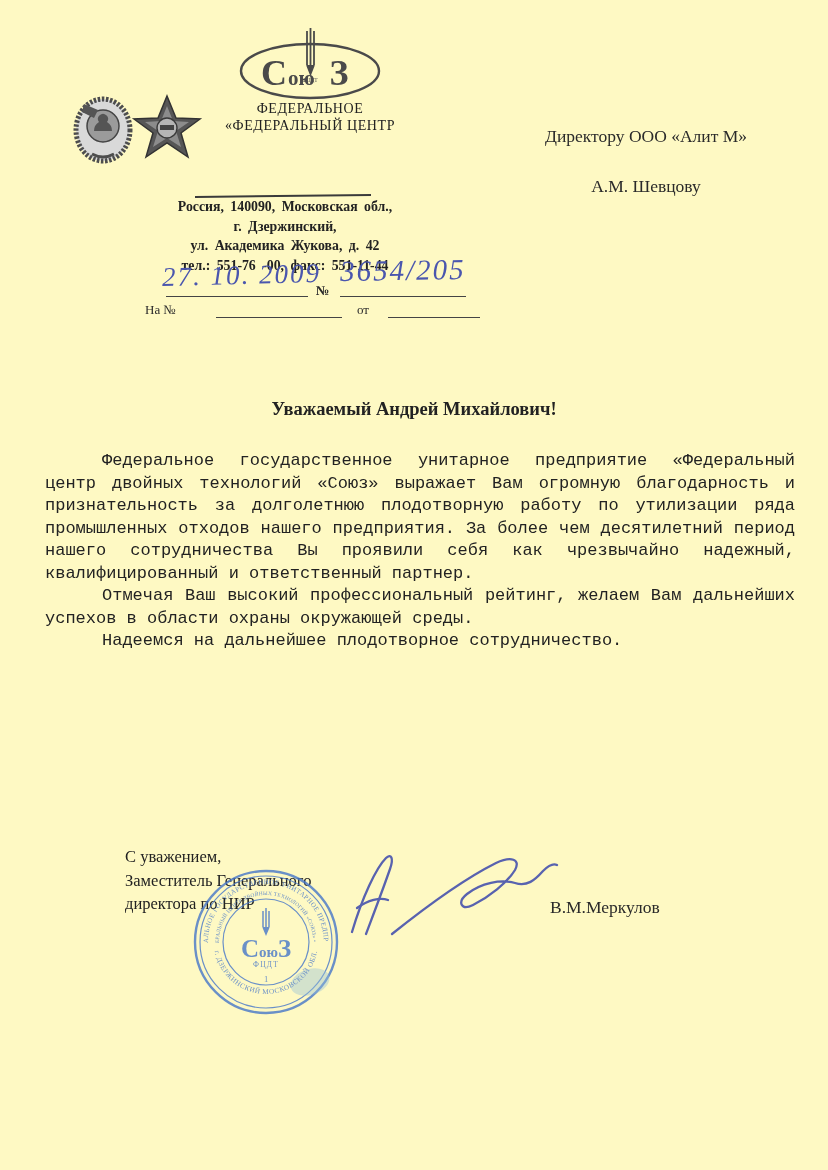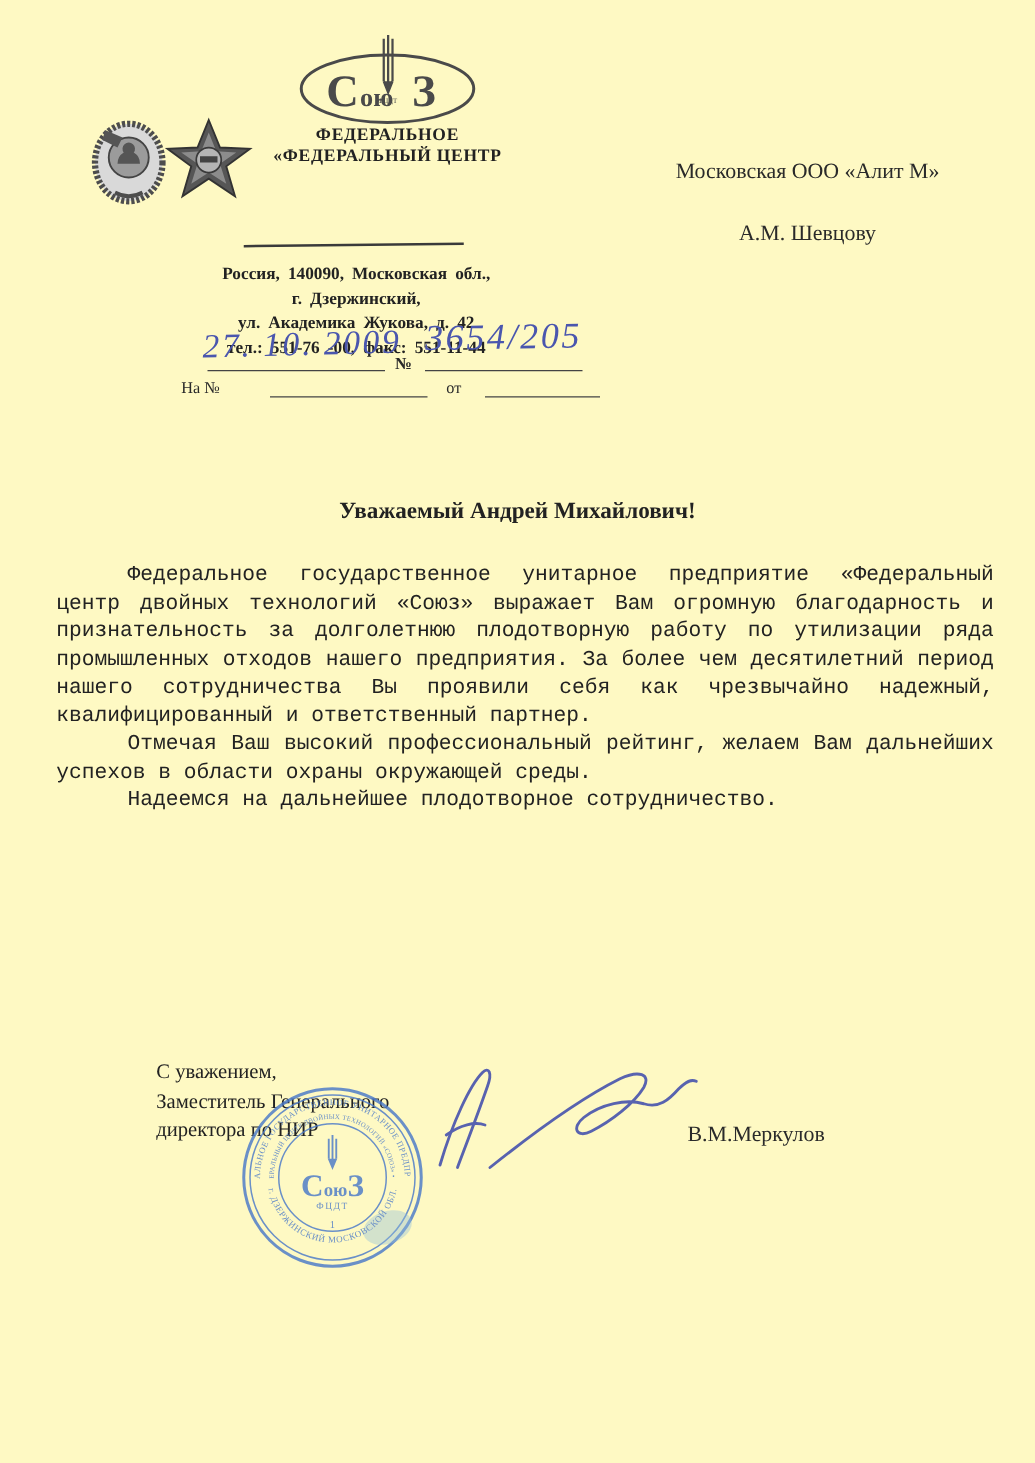--- a/index.html
+++ b/index.html
@@ -9,35 +9,35 @@
     margin:0 auto;
     background:#fef9c3;
     font-family:"Liberation Serif","DejaVu Serif",serif;
     color:#1c1c1c;
     overflow:hidden;
   }
   .abs{position:absolute;}
   
   .org-name{
     left:150px;top:100px;width:320px;
-    text-align:center;font-weight:bold;
+    text-align:center;font-weight:normal;
     font-size:14px;line-height:17px;letter-spacing:.6px;
     color:#222;
   }
   .recipient{
     left:500px;top:126px;width:292px;
     text-align:center;font-size:17.5px;color:#2a2a2a;
   }
   .recipient .r2{margin-top:29px;}
   .addr-rule{
     left:195px;top:195px;width:176px;height:0;
     border-top:2px solid #3a3a3a;transform:rotate(-.6deg);
   }
   .address{
-    left:130px;top:209px;width:310px;
+    left:130px;top:197px;width:310px;
     text-align:center;font-weight:bold;
     font-size:13.8px;line-height:19.5px;word-spacing:3px;color:#222;
   }
   
   .hand{
     font-style:italic;
     font-family:"Liberation Serif","DejaVu Serif",serif;
     color:#4a56ae;letter-spacing:2px;white-space:nowrap;
   }
   .hand-date{left:162px;top:260px;font-size:27px;transform:rotate(-1.5deg);}
@@ -104,21 +104,21 @@
       <rect x="90" y="37" width="14" height="5" fill="#444"></rect>
     </g>
   </svg>
 
   <div class="abs org-name">
     <div>ФЕДЕРАЛЬНОЕ</div>
     <div>«ФЕДЕРАЛЬНЫЙ ЦЕНТР</div>
   </div>
 
   <div class="abs recipient">
-    <div class="r1">Московская ООО «Алит М»</div>
+    <div class="r1">Директору ООО «Алит М»</div>
     <div class="r2">А.М. Шевцову</div>
   </div>
 
   <div class="abs addr-rule"></div>
   <div class="abs address">
     <div>Россия, 140090, Московская обл.,</div>
     <div>г. Дзержинский,</div>
     <div>ул. Академика Жукова, д. 42</div>
     <div>тел.: 551-76 -00, факс: 551-11-44</div>
   </div>

